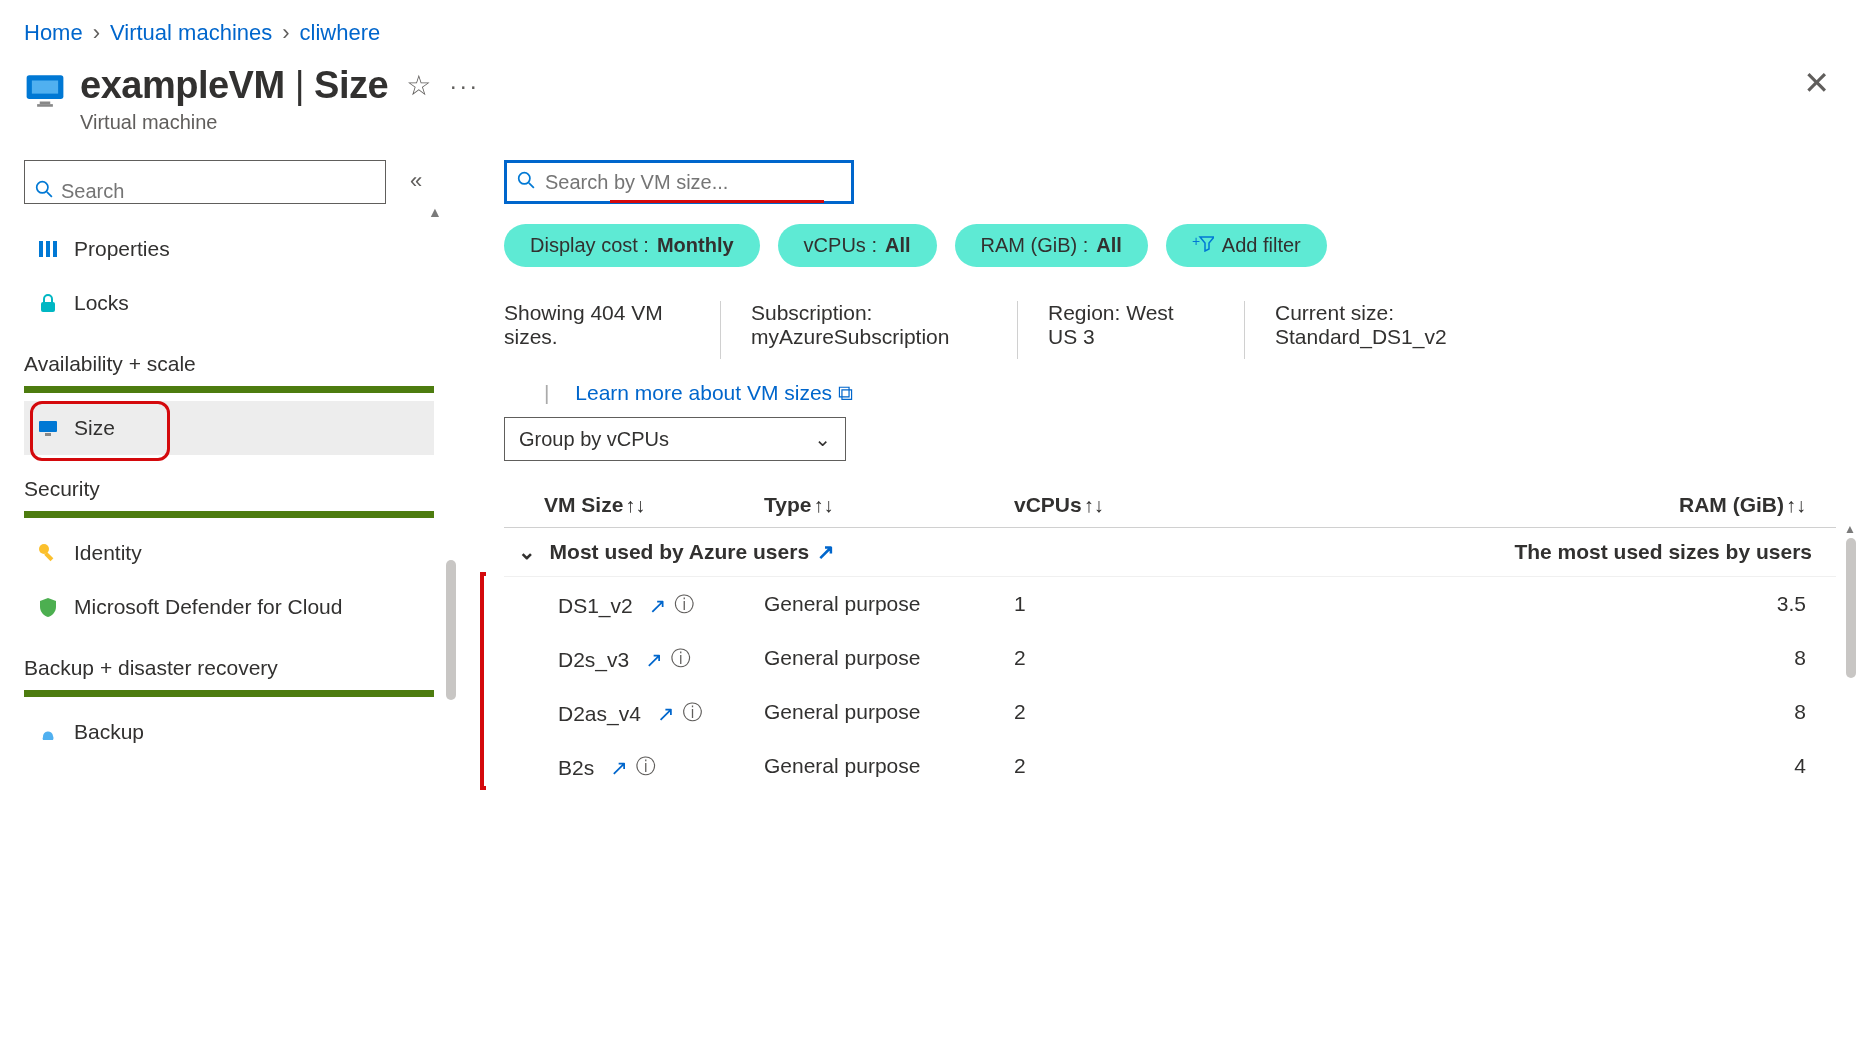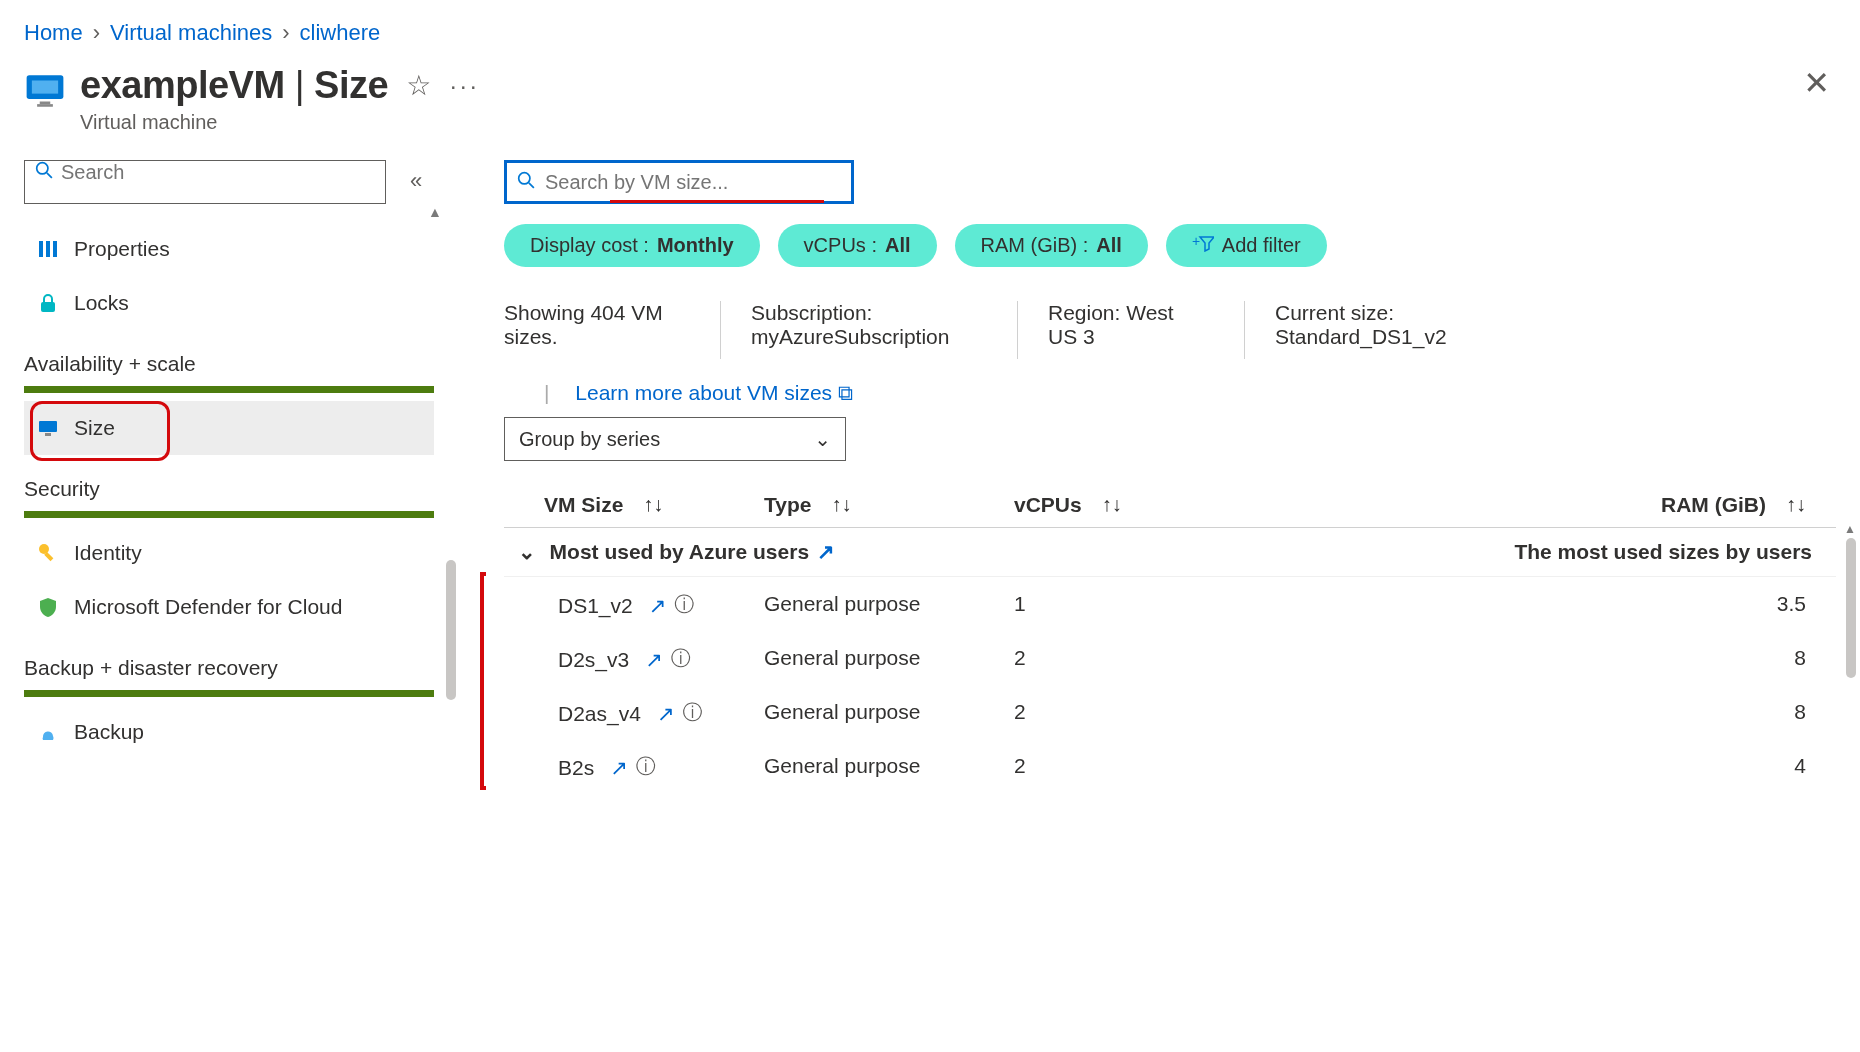--- a/index.html
+++ b/index.html
@@ -15,21 +15,21 @@
     .page-title { font-size: 38px; font-weight: 600; letter-spacing: -0.5px; }
     .title-sep { font-weight: 300; }
     .page-subtype { font-size: 20px; color: #605e5c; margin-top: 4px; }
     .star-btn { font-size: 28px; color: #605e5c; cursor: pointer; }
     .dots-btn { font-size: 24px; color: #605e5c; cursor: pointer; letter-spacing: 2px; }
     .close-btn { margin-left: auto; font-size: 32px; color: #605e5c; cursor: pointer; padding-right: 6px; }
     
     .body-row { display: flex; margin-top: 18px; }
     
     .sidebar { width: 440px; padding: 8px 12px 0 24px; position: relative; }
-    .search-box { display: flex; align-items: flex-start; border: 1px solid #605e5c; height: 44px; width: 362px; padding: 0 10px; gap: 8px; }
+    .search-box { display: flex; align-items: flex-end; border: 1px solid #605e5c; height: 44px; width: 362px; padding: 0 10px; gap: 8px; }
     .search-box input { border: none; outline: none; font-size: 20px; flex: 1; }
     .collapse-caret { position: absolute; left: 410px; top: 16px; font-size: 22px; color: #605e5c; cursor: pointer; }
     .scroll-up { position: absolute; left: 428px; top: 52px; font-size: 14px; color: #7a7a7a; }
     
     .nav { margin-top: 18px; width: 410px; }
     .nav-item { display: flex; align-items: center; gap: 14px; height: 54px; padding: 0 12px; font-size: 21px; cursor: pointer; }
     .nav-item.selected { background: #ededed; }
     .nav-section { font-size: 21px; padding: 22px 0 10px 0; border-bottom: 7px solid #4d7c0f; margin-bottom: 8px; }
     .nav-icon { width: 24px; height: 24px; display: inline-flex; align-items: center; justify-content: center; }
     .ring-highlight { border: 3px solid #d4090c; border-radius: 12px; position:absolute; left: 6px; width: 140px; height: 60px; pointer-events:none; }
@@ -48,21 +48,21 @@
     .info-div { border-left: 1px solid #d0d0d0; height: 58px; margin: 0 30px 0 16px; }
     
     .learn-row { margin: 22px 0 12px 40px; font-size: 21px; }
     .learn-sep { color:#aaa; margin-right: 20px; }
     .ext-icon { margin-left: 6px; }
     
     .group-select { border: 1px solid #605e5c; width: 342px; height: 44px; display: flex; align-items: center; justify-content: space-between; padding: 0 14px; font-size: 20px; cursor:pointer; }
     
     .table { margin-top: 22px; }
     .thead { display: flex; font-size: 21px; font-weight: 700; padding: 10px 0; }
-    .thead .th { display:flex; align-items:flex-start; gap:20px; cursor:pointer; }
+    .thead .th { display:flex; align-items:center; gap:2px; cursor:pointer; }
     .sort-icon { font-size: 20px; font-weight: normal; }
     .col-size { width: 260px; padding-left: 40px; }
     .col-type { width: 250px; }
     .col-vcpu { width: 260px; }
     .col-ram { flex:1; text-align:right; padding-right: 30px; justify-content:flex-end; }
     
     .group-hdr { display:flex; align-items:center; border-top:1px solid #d0d0d0; border-bottom:1px solid #f0f0f0; padding: 12px 0; font-size: 21px; font-weight:700; }
     .group-hdr .chevron { padding: 0 14px 0 14px; cursor:pointer; }
     .group-desc { margin-left:auto; padding-right: 24px; }
     .trend-icon { color:#0066cc; margin-left:8px; }
@@ -238,21 +238,21 @@
       <div class="info-div"></div>
       <div class="info-cell"><span>Current size:</span><br><span>Standard_DS1_v2</span></div>
     </div>
 
     <div class="learn-row">
       <span class="learn-sep">|</span>
       <a href="#"><span>Learn more about VM sizes</span><span class="ext-icon">⧉</span></a>
     </div>
 
     <div class="group-select">
-      <span>Group by series</span>
+      <span>Group by vCPUs</span>
       <span>⌄</span>
     </div>
 
     <div class="table">
       <div class="thead">
         <div class="th col-size">
             <span>VM Size</span> 
             <span class="sort-icon">↑↓</span>
           </div>
         <div class="th col-type">

